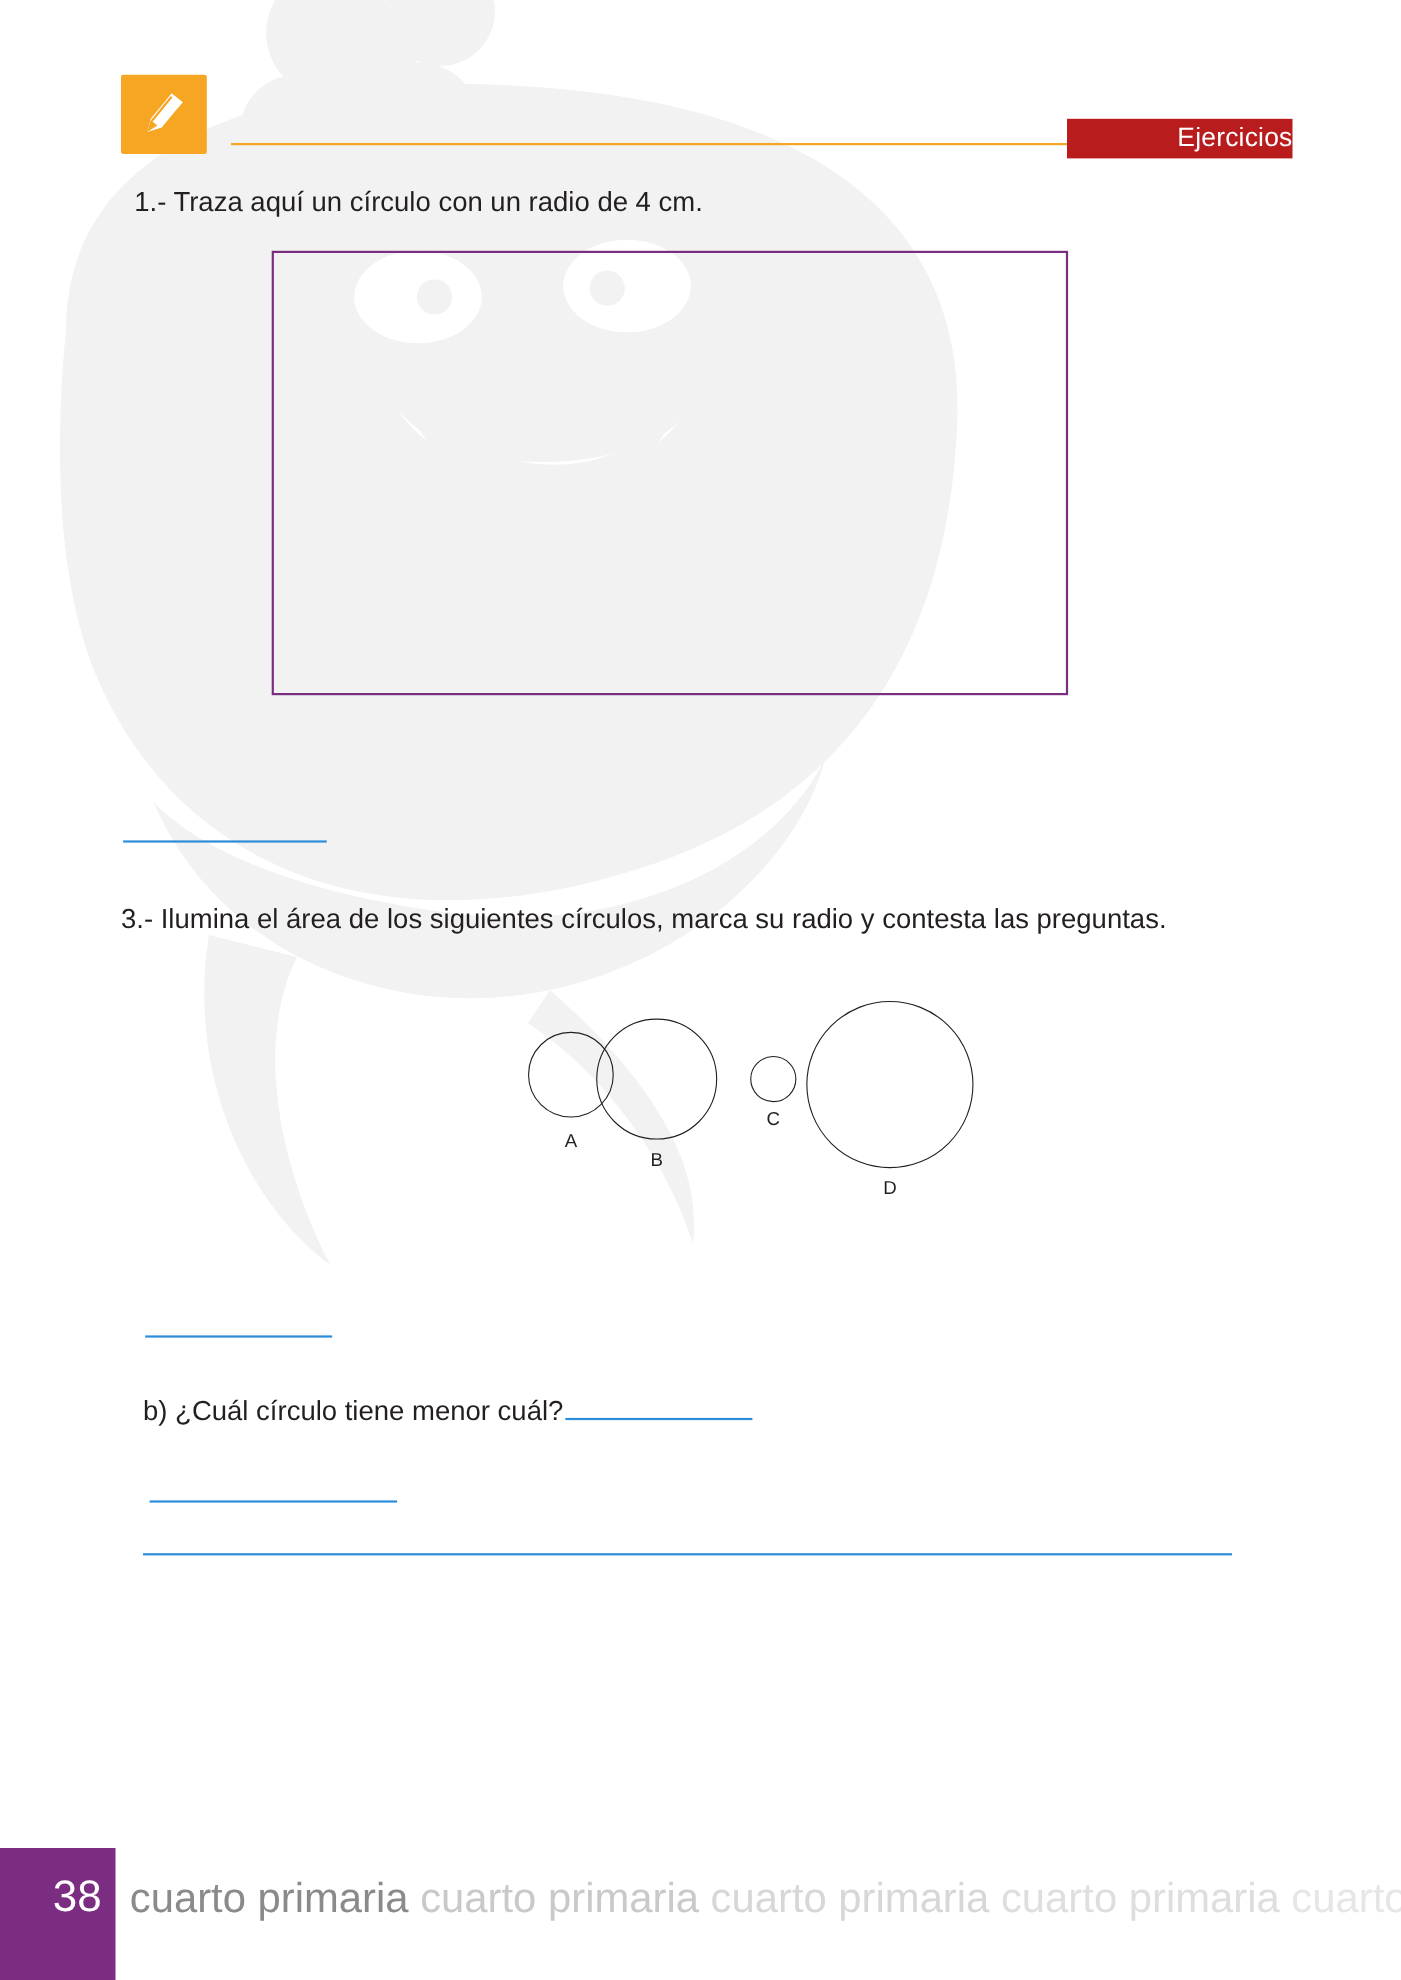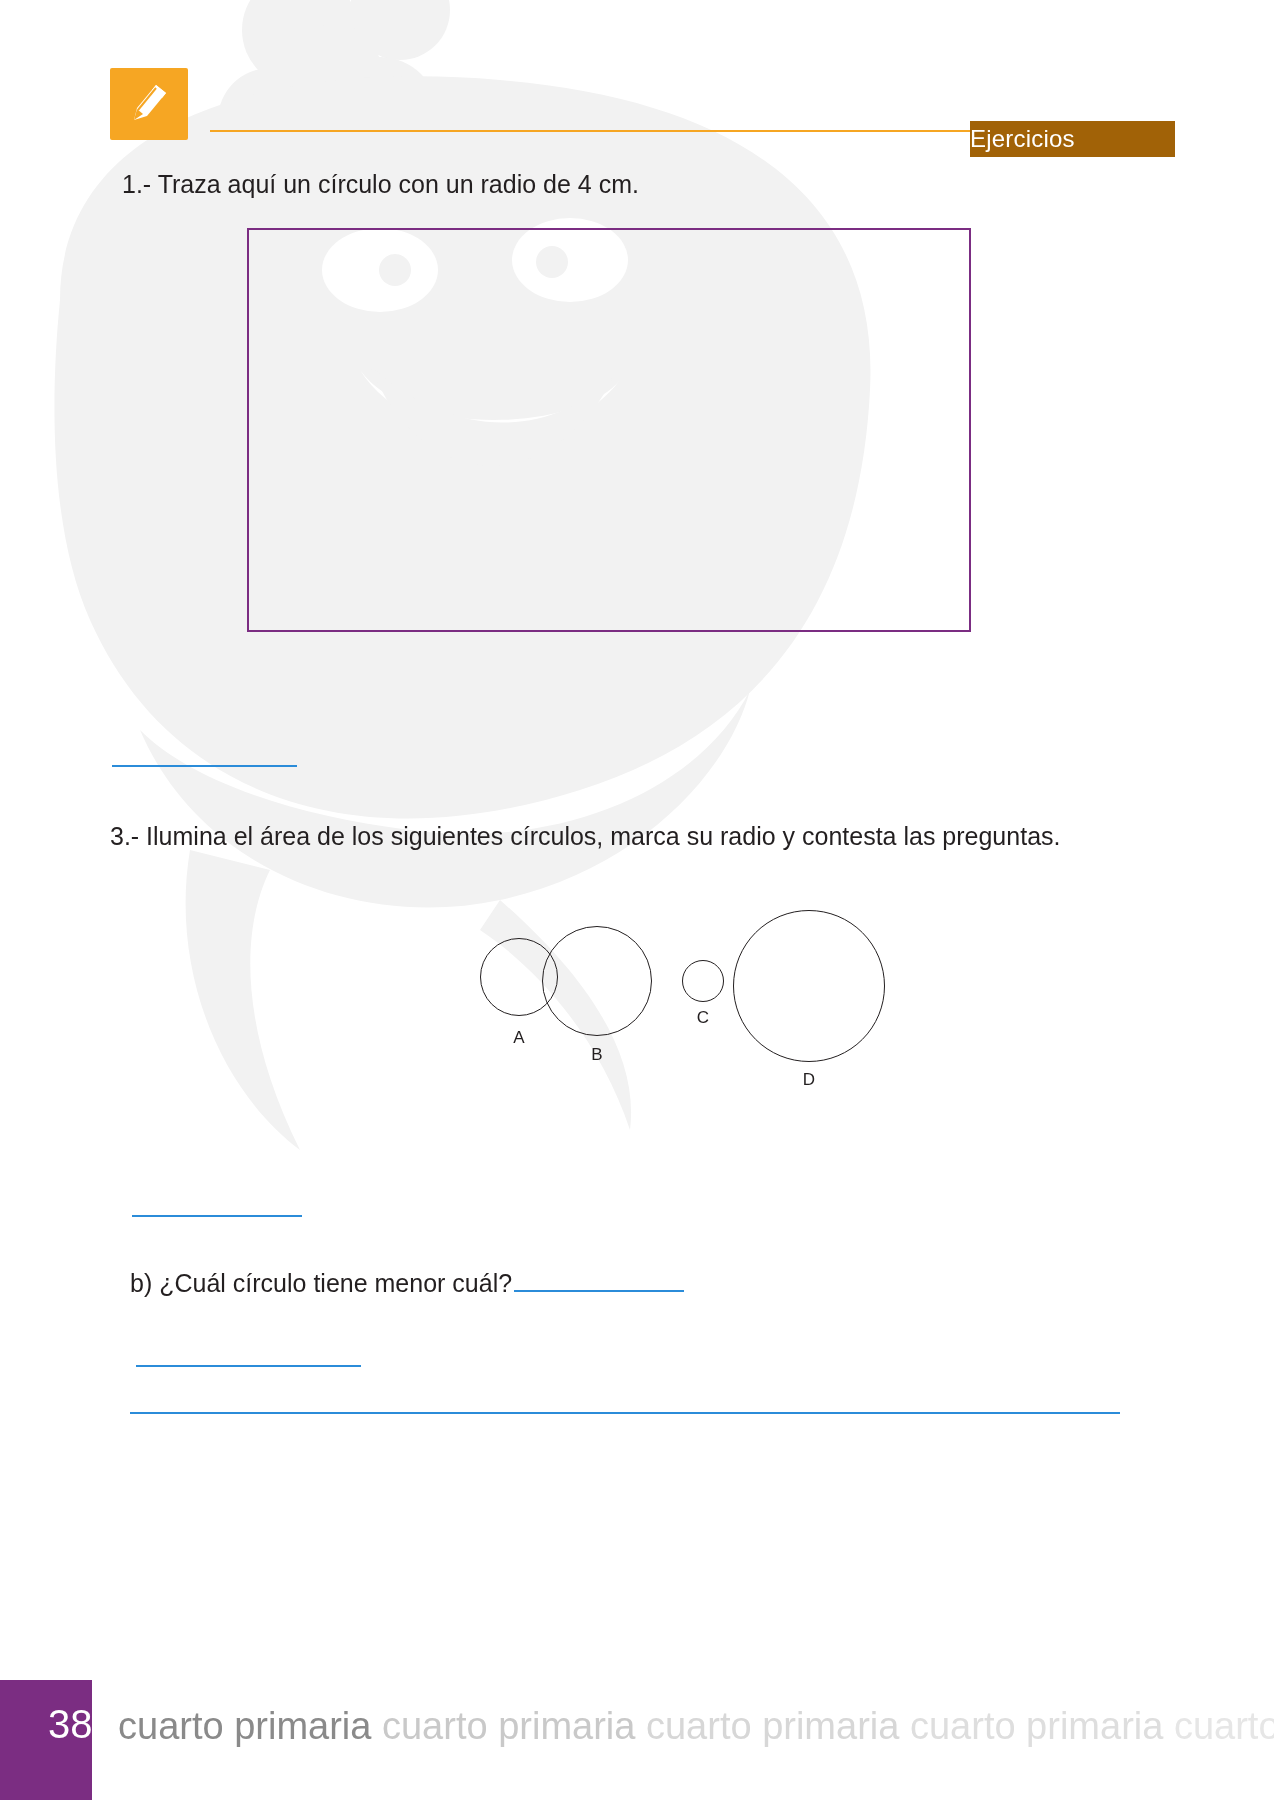--- a/index.html
+++ b/index.html
@@ -54,27 +54,26 @@
     width: 860px;
     height: 2px;
     background: #f6a623;
   }
   .ejercicios-tab {
     position: absolute;
     right: -5px;
     top: 40px;
     width: 205px;
     height: 36px;
-    background: #a16207;
+    background: #b91c1c;
     color: #ffffff;
     font-size: 24px;
     line-height: 36px;
-    text-align: left;
+    text-align: right;
     letter-spacing: .2px;
-    margin-top: 13px;
   }
 
   
   .content { position: absolute; left: 110px; top: 0; width: 1060px; z-index: 2; }
 
   .q-text {
     position: absolute;
     font-size: 25px;
     line-height: 36px;
     color: #231f20;
@@ -153,21 +152,21 @@
     left: 0;
     bottom: 0;
     width: 1274px;
     height: 120px;
     z-index: 4;
   }
   .footer-block {
     position: absolute;
     left: 0;
     top: 0;
-    width: 92px;
+    width: 105px;
     height: 120px;
     background: #7b2d82;
   }
   .page-num {
     position: absolute;
     left: 48px;
     top: 22px;
     font-size: 40px;
     color: #ffffff;
   }

